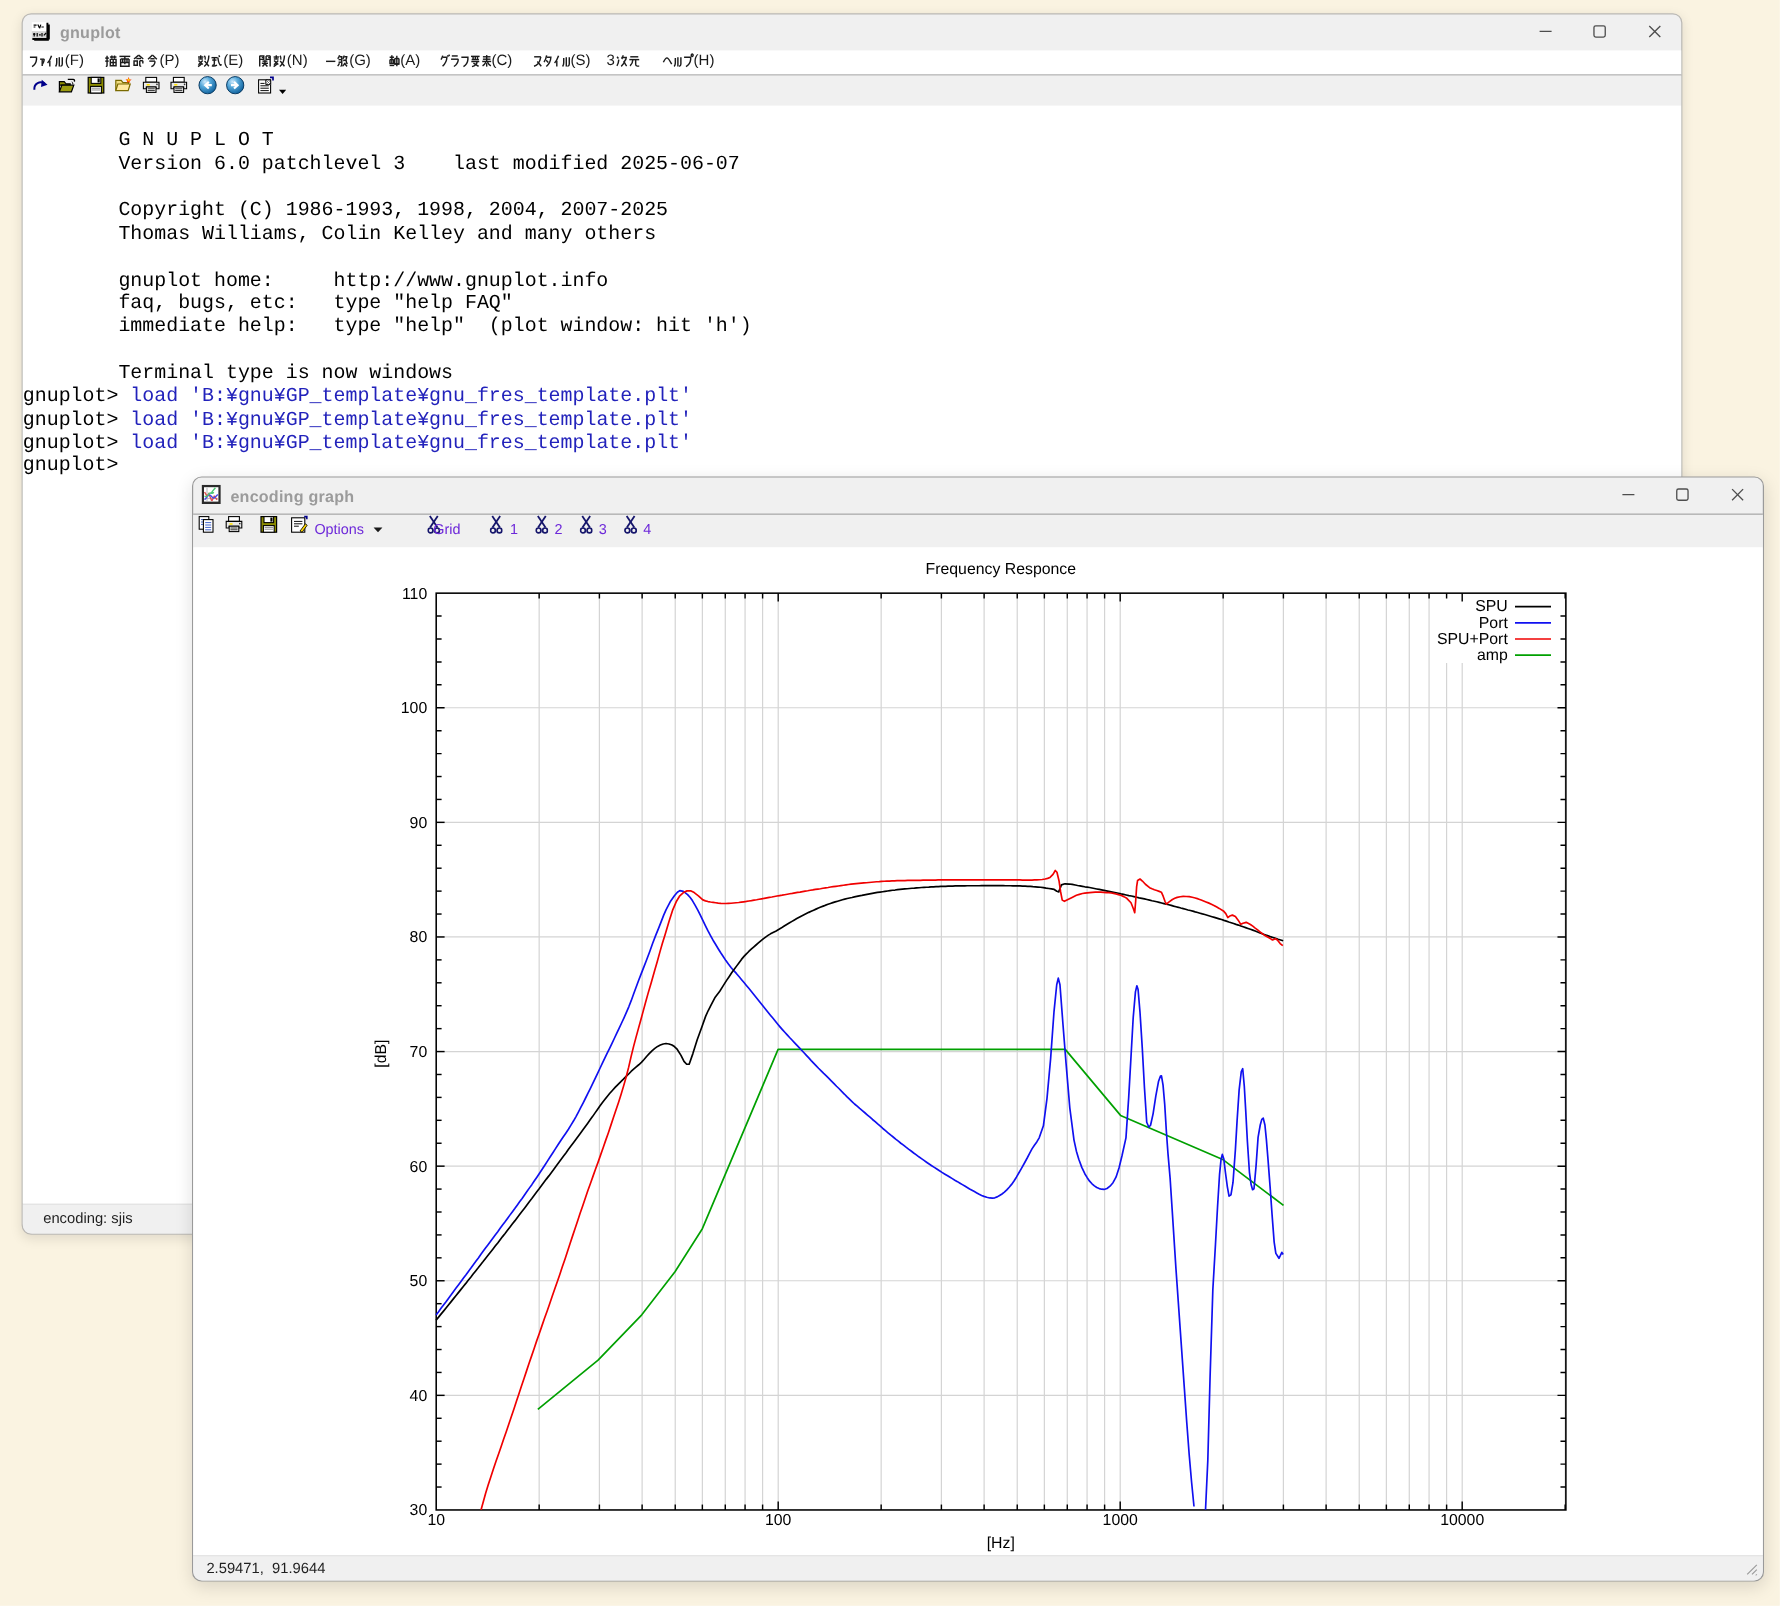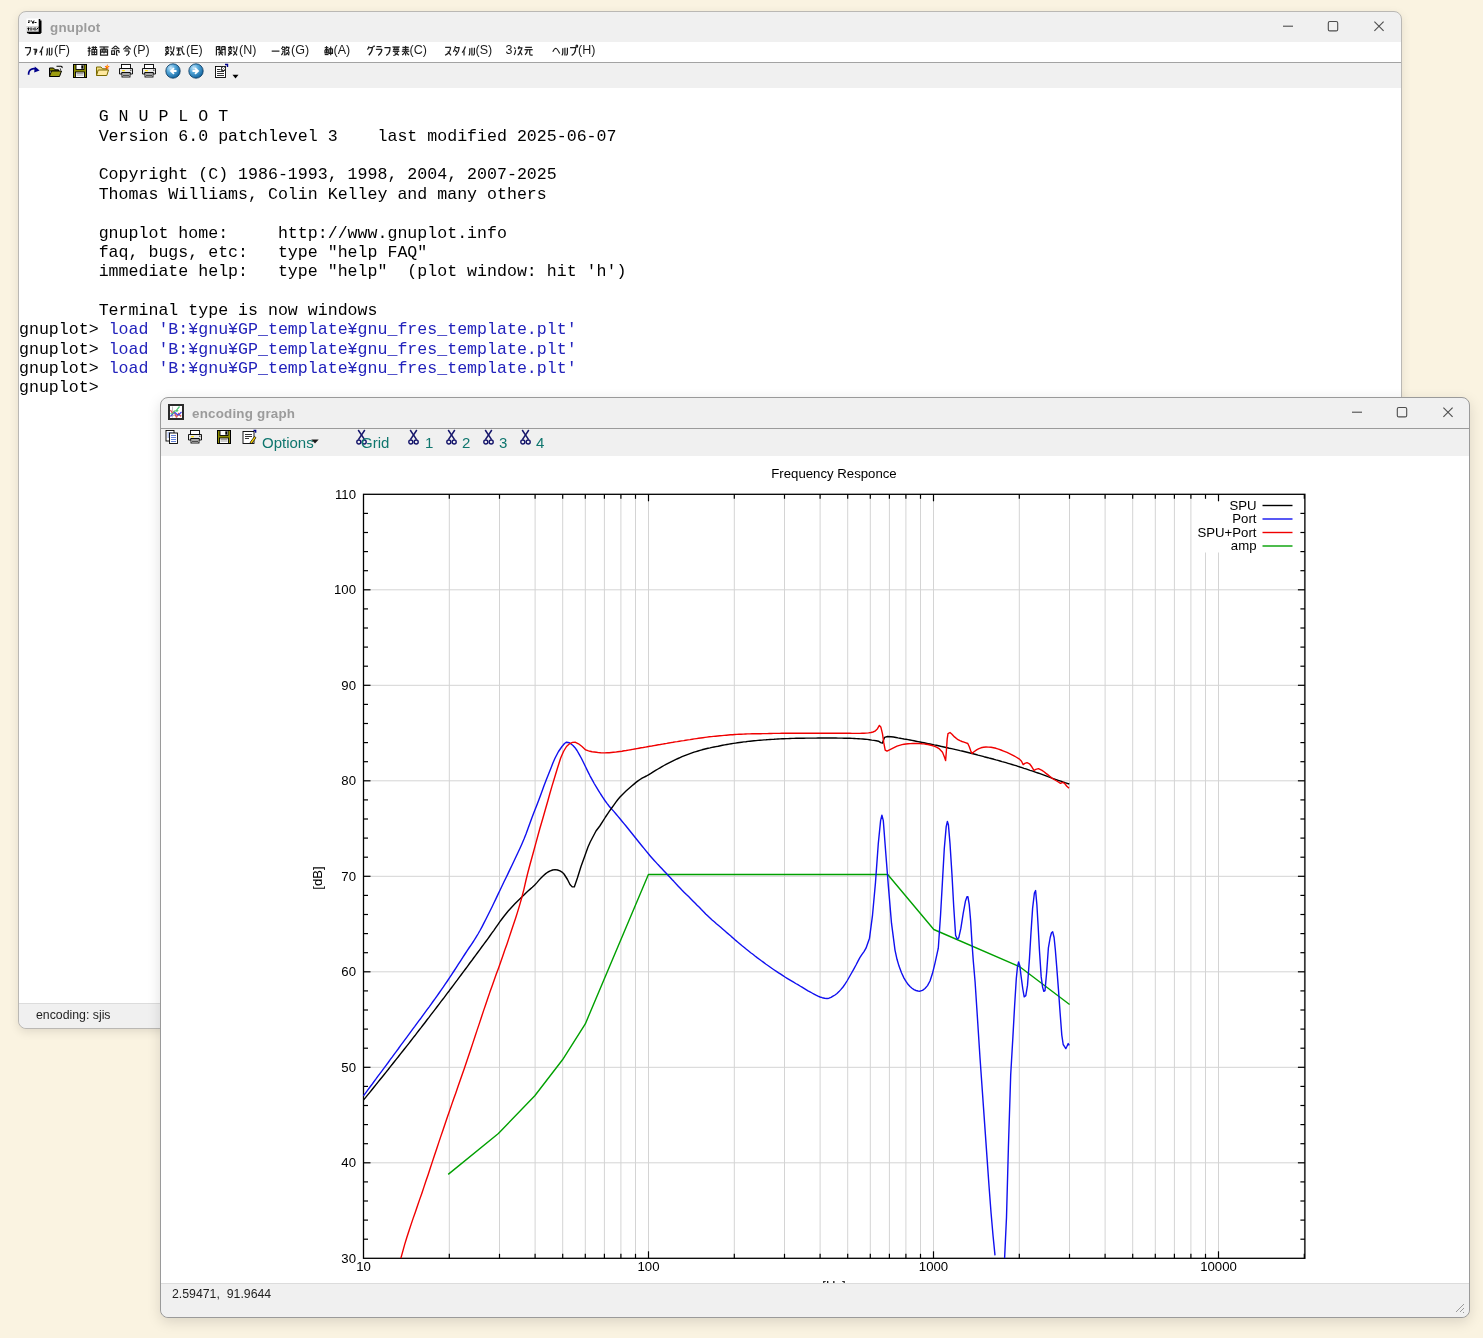--- a/index.html
+++ b/index.html
@@ -6,26 +6,26 @@
 .tbar { position:absolute; left:0; right:0; top:0; height:31px;font-weight:bold; }
 .ticon { position:absolute; left:7px; top:5.5px; }
 .ttitle { position:absolute; left:31px; top:8px; font-size:13.4px; color:#9b9b9b; letter-spacing:.2px; }
 .menubar { position:absolute; left:0; right:0; top:30px; height:20px; background:#fff; }
 .mi { position:absolute; top:3px; height:14px; display:flex; align-items:flex-start; color:#1b1b1b; }
 .mi span { line-height:13px; }
 .sep { position:absolute; left:0; right:0; top:50px; height:1px; background:#a3a3a3; }
 .toolbar { position:absolute; left:0; right:0; top:51px; height:25px; background:#f0f0f0; }
 .ti { position:absolute; top:4px; }
 .ti svg, .mi svg { display:block; }
-.tt { position:absolute; top:4.5px; font-size:15px; color:#0f766e; }
+.tt { position:absolute; top:4.5px; font-size:12px; color:#6d28d9; }
 .console { position:absolute; left:0; right:0; top:76px; bottom:25px; background:#fff; overflow:hidden; }
 .console pre { font-family:"Liberation Mono",monospace; font-size:16.6px; line-height:19.36px; color:#000; margin:0; padding:0; position:relative; top:0px; }
 .cmd { color:#2222bb; }
 .sbar { position:absolute; left:0; right:0; bottom:0; height:25px; background:#f0f0f0; border-top:1px solid #dcdcdc; border-radius:0 0 8px 8px; font-size:12.3px; color:#1f1f1f; }
-.gwin .sbar { height:34px; }
+.gwin .sbar { height:21px; }
 </style></head><body>
 <div class="win" id="mainwin" style="left:18px;top:11px;width:1384px;height:1018px">
   <div class="tbar">
     <div class="ticon"><svg width="16" height="16" viewBox="0 0 16 16">
           <rect x="0.5" y="0.5" width="13" height="7.5" fill="#fff"></rect>
           <rect x="0.5" y="8" width="13" height="7" fill="#d4d4d4"></rect>
           <path d="M13.5 1 V15 M14.7 2.5 V15 M1 14.5 H13.5 M2.5 15.5 H14.7" stroke="#000" stroke-width="1.6"></path>
           <g stroke="#000" stroke-width="1">
             <path d="M2 3 h2.5 M2 4.5 h1.5 M5.5 2.5 l1.5 3 M8 2.5 l-1 3 M8.5 4.5 l2 0"></path>
             <path d="M1.5 10.5 h2 M2.5 9.5 v3 M5 9.5 v3 M6.5 11 h1.5 M9 9.5 v3 M10.5 11.5 l2-2"></path>

